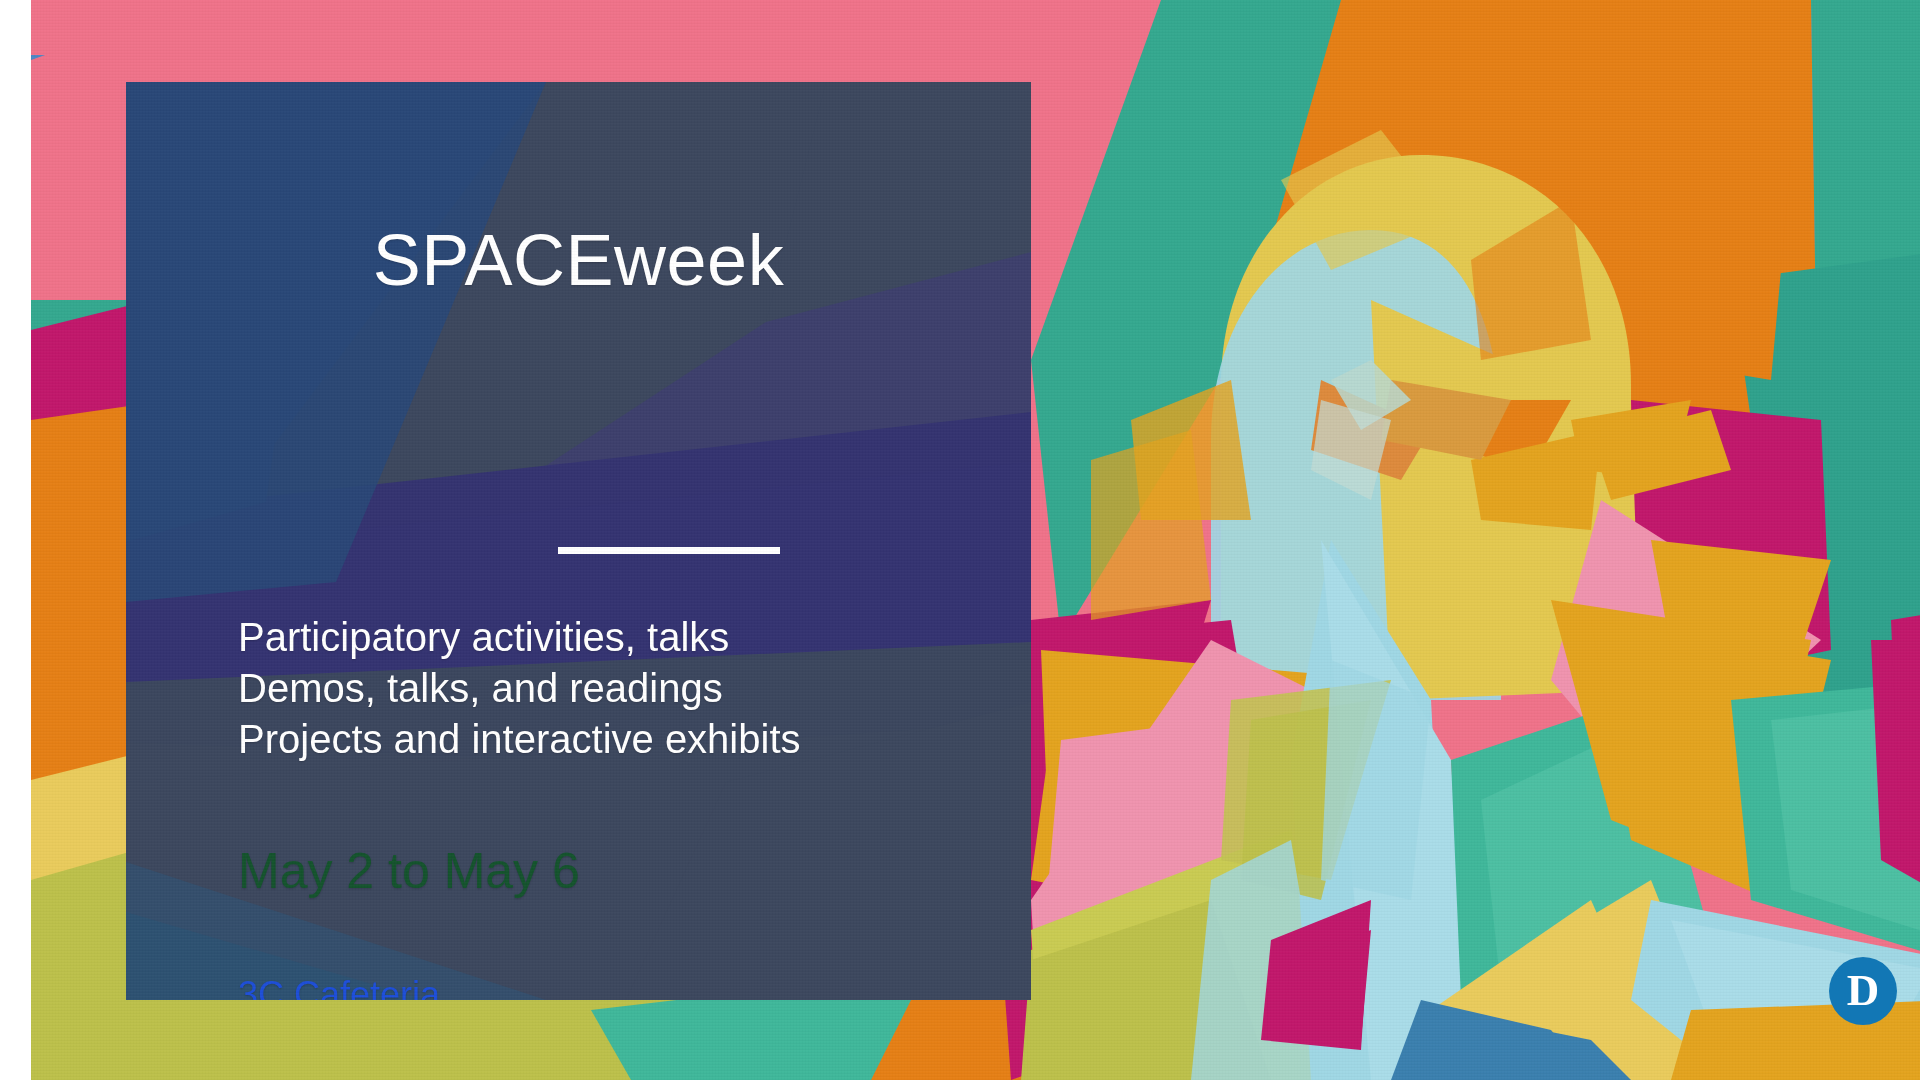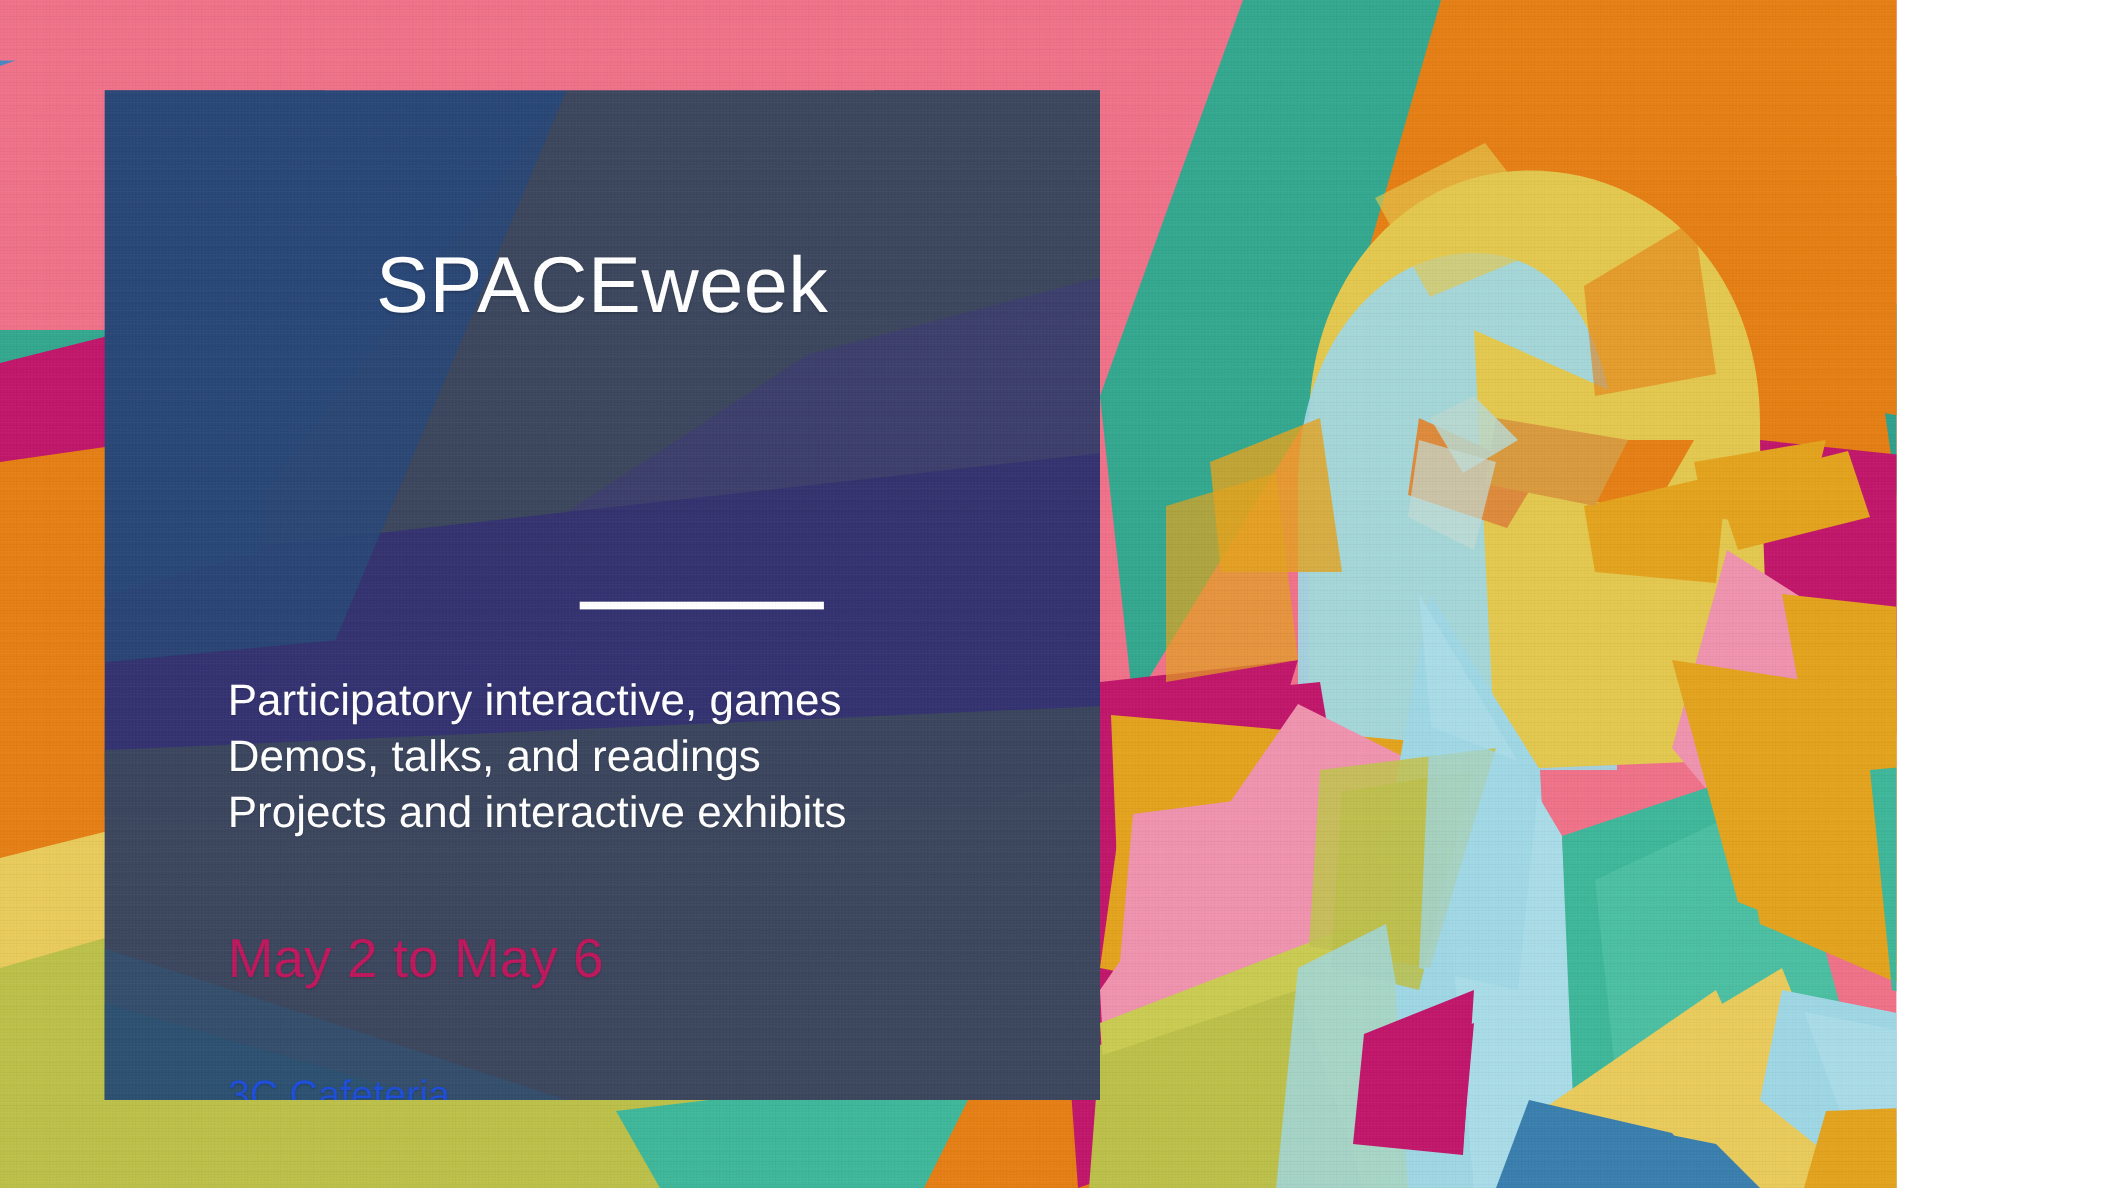--- a/index.html
+++ b/index.html
@@ -5,22 +5,23 @@
 <style>
   * { margin:0; padding:0; box-sizing:border-box; }
   html, body {
     width:1920px; height:1080px;
     overflow:hidden;
     background:#ffffff;
     font-family:"Liberation Sans", sans-serif;
   }
   #poster {
     position:relative;
-    width:1724px; height:1080px;
+    width:1889px; height:1080px;
     overflow:hidden;
+    margin-left:31px;
   }
   #artwork {
     position:absolute;
     left:0; top:0;
     width:1920px; height:1080px;
   }
   
   #info-panel {
     position:absolute;
     left:95px; top:82px;
@@ -64,21 +65,21 @@
     color:#ffffff;
     font-size:40px;
     line-height:1.27;
     font-weight:400;
     white-space:nowrap;
     text-shadow:0 1px 2px rgba(0,0,0,0.18);
   }
   #dates-line {
     position:absolute;
     left:112px; top:760px;
-    color:#be185d;
+    color:#14532d;
     font-size:50px;
     font-weight:400;
     white-space:nowrap;
     text-shadow:0 1px 2px rgba(0,0,0,0.18);
   }
   #venue-line {
     position:absolute;
     left:112px; top:892px;
     color:#1d4ed8;
     font-size:36px;
@@ -258,21 +259,21 @@
     </svg>
 
     <div id="panel-content">
 
       <div class="headline" id="title-line-1">SPACEweek</div>
 
 
       <div id="title-divider"></div>
 
       <div id="body-block">
-        <div class="body-line">Participatory interactive, games</div>
+        <div class="body-line">Participatory activities, talks</div>
         <div class="body-line">Demos, talks, and readings</div>
         <div class="body-line">Projects and interactive exhibits</div>
       </div>
 
       <div id="dates-line">May 2 to May 6</div>
 
       <div id="venue-line">3C Cafeteria</div>
 
     </div>
   </div>

